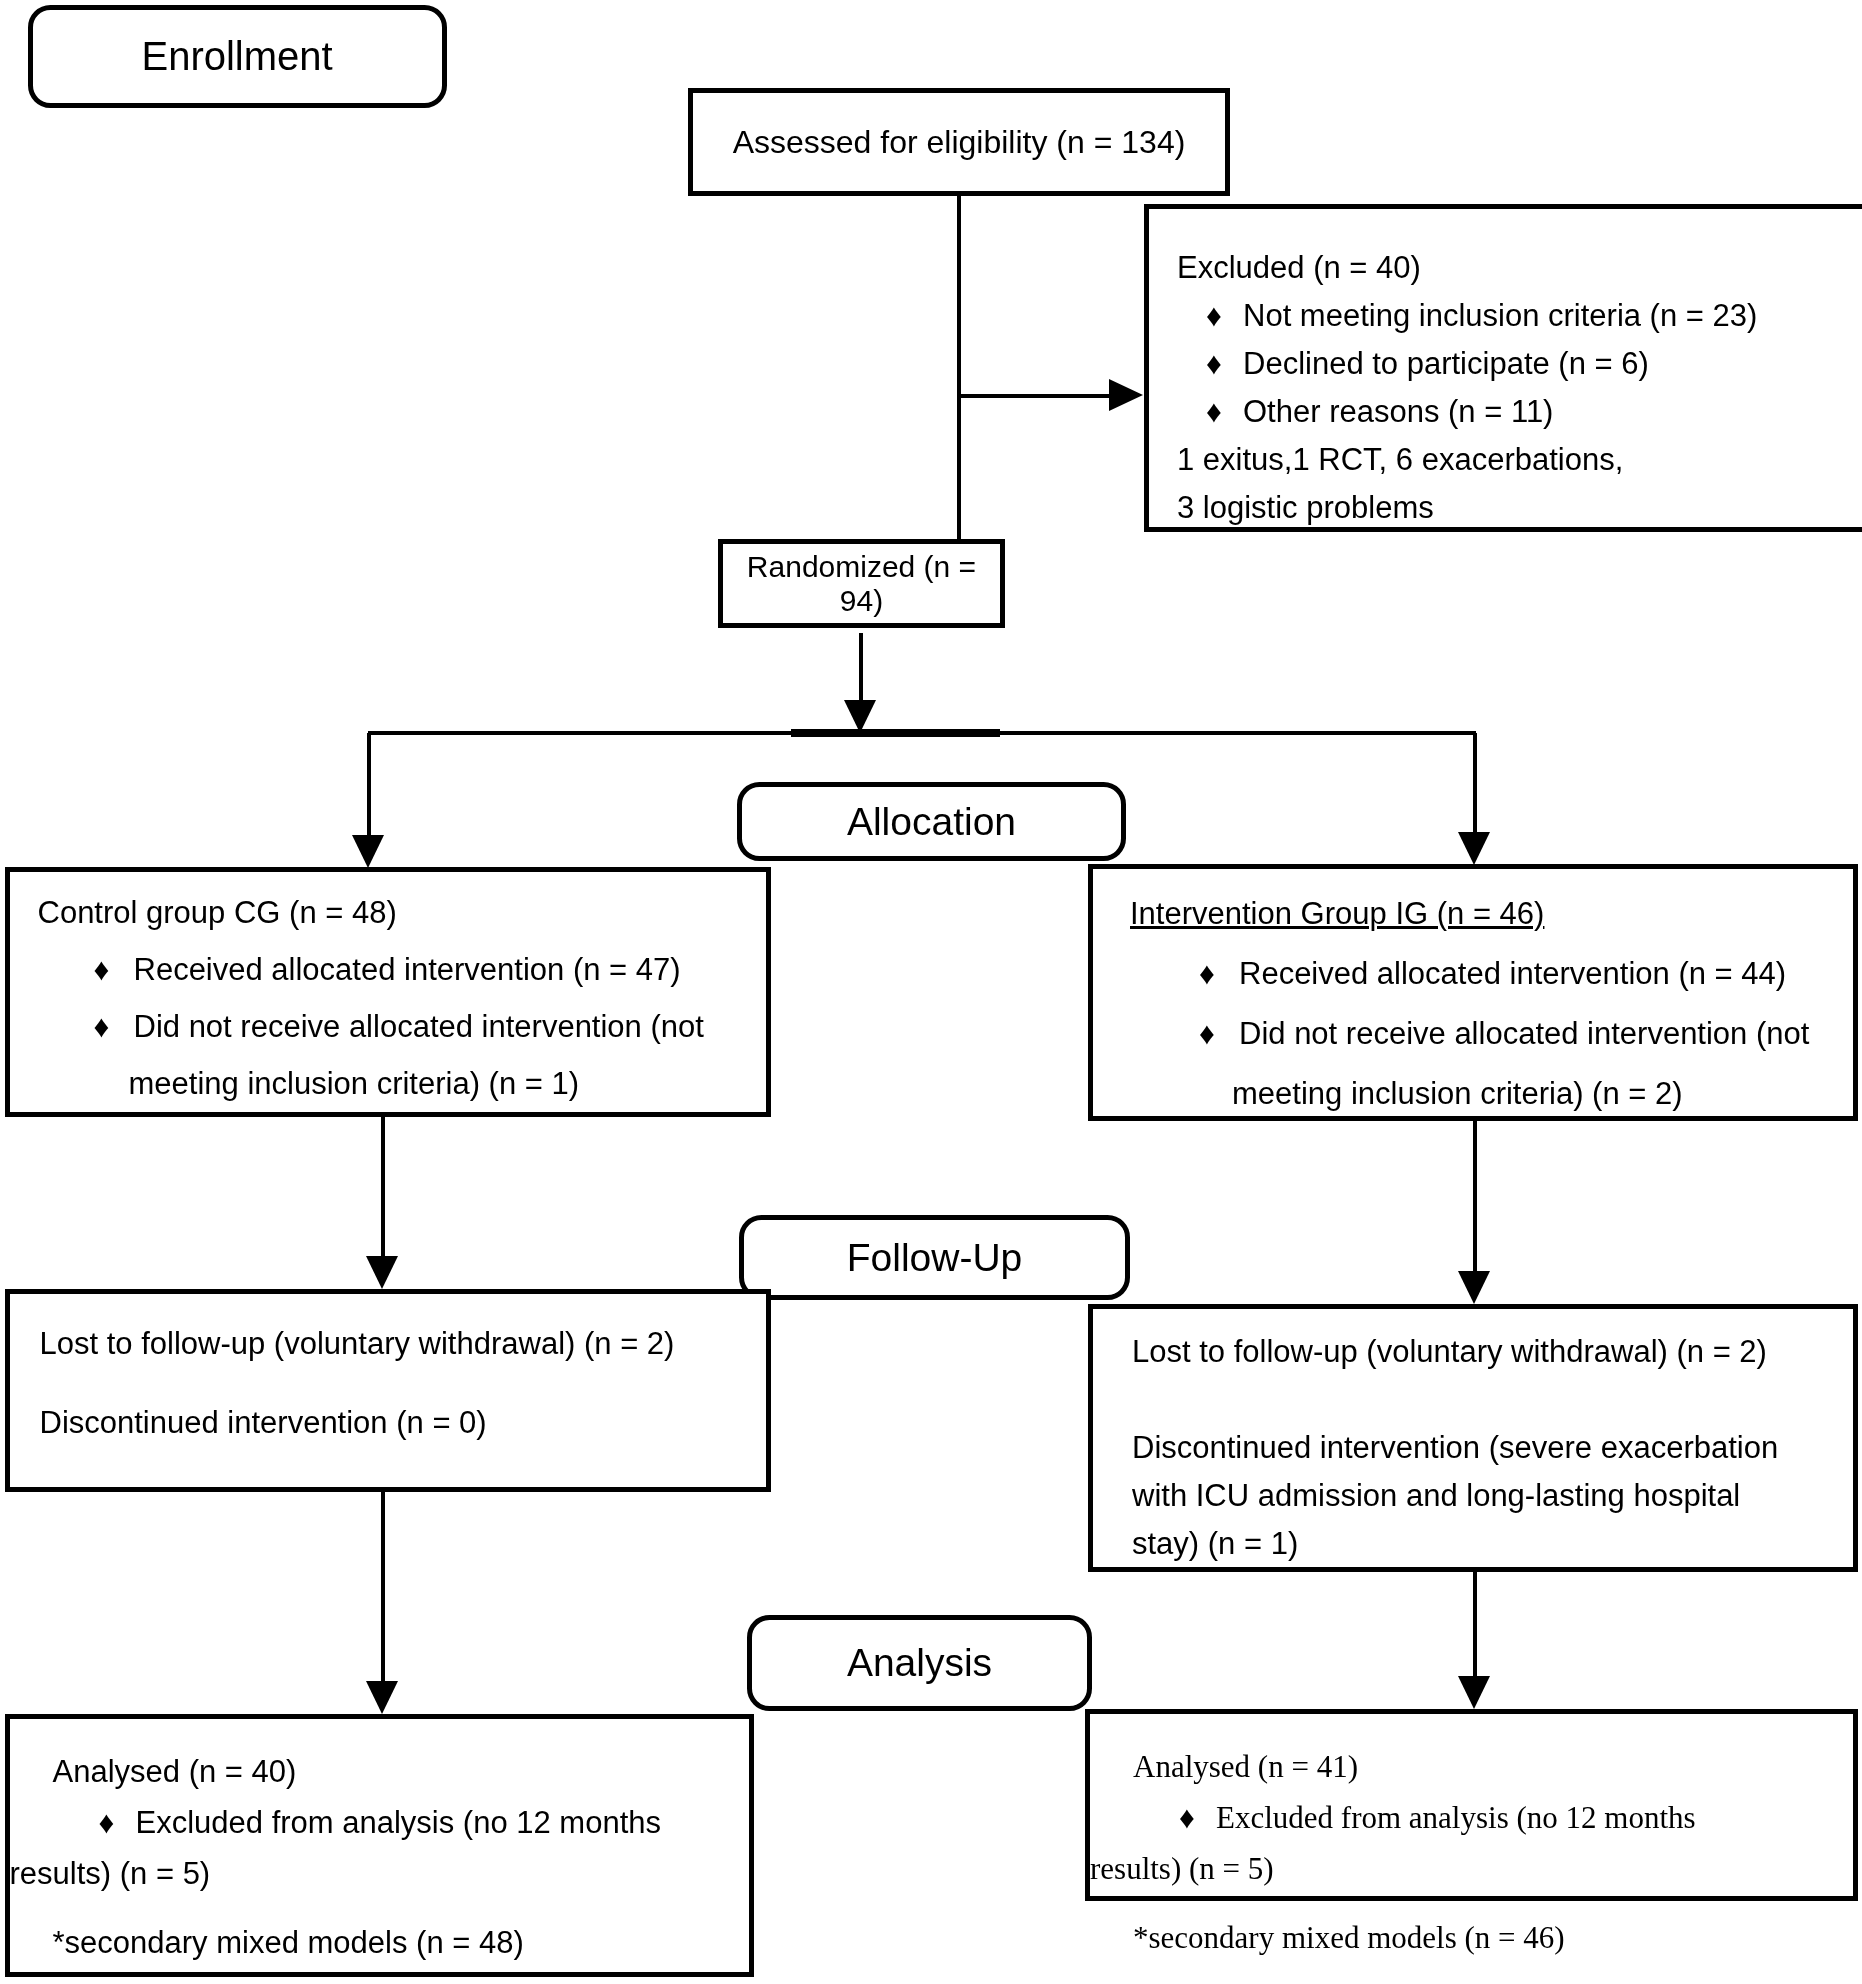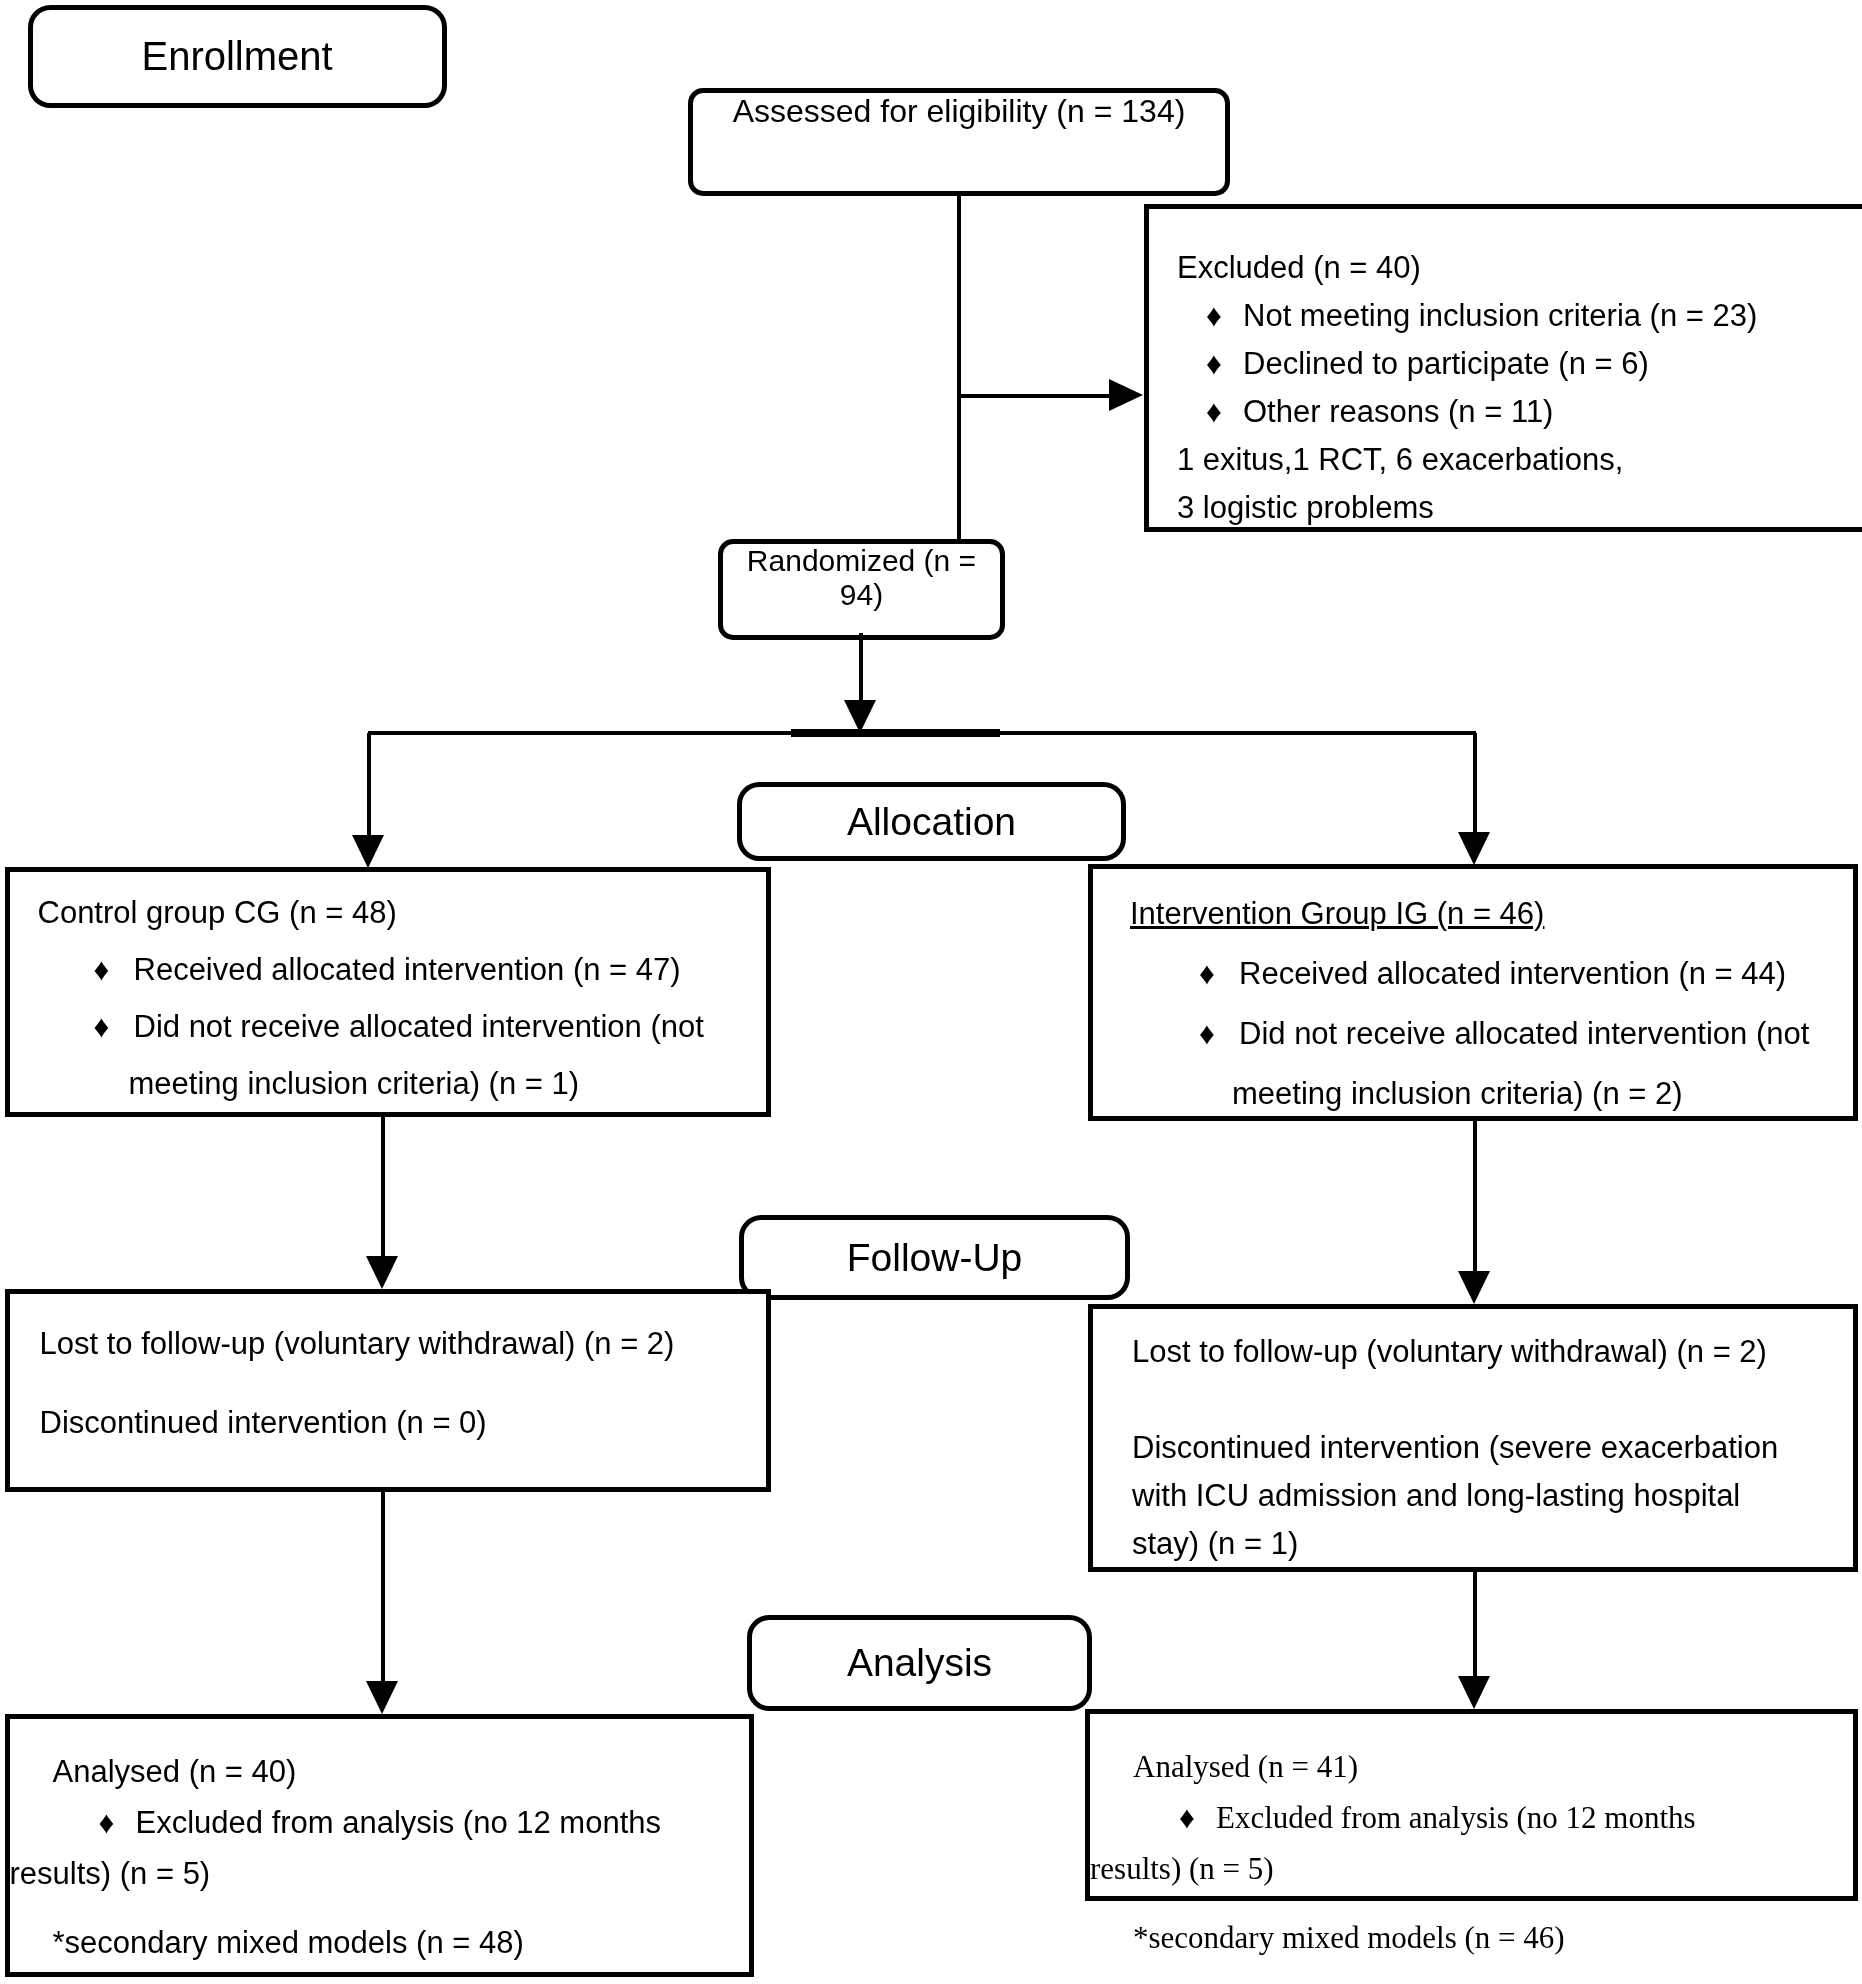--- a/index.html
+++ b/index.html
@@ -3,21 +3,21 @@
 <meta charset="utf-8">
 <style>
   html,body{margin:0;padding:0;background:#ffffff;}
   .canvas{
     position:relative;width:1863px;height:1985px;background:#ffffff;
     font-family:"Liberation Sans","DejaVu Sans",sans-serif;color:#000;
     overflow:hidden;
   }
   
   .box{position:absolute;border:5.2px solid #000;background:#fff;box-sizing:border-box;font-size:31px;}
-  .box.centered{display:flex;justify-content:center;text-align:center;border-radius:15px;}
+  .box.centered{display:flex;align-items:center;justify-content:center;text-align:center;}
   
   .stage{
     position:absolute;border:5.2px solid #000;border-radius:22.4px;background:#fff;box-sizing:border-box;
     display:flex;align-items:center;justify-content:center;font-size:39px;
   }
   
   .row{display:flex;align-items:center;white-space:nowrap;}
   .h64{height:48px;} .h70{height:52px;} .h76{height:57px;} .h80{height:60px;} .h68{height:51px;}
   .sp36{height:27px;} .sp64{height:48px;} .sp24{height:18px;}
   .dia{display:inline-block;width:34px;text-align:center;}
@@ -31,21 +31,21 @@
   .vline,.hline{position:absolute;background:#000;}
   .arrow-down{position:absolute;width:0;height:0;
     border-left:16.4px solid transparent;border-right:16.4px solid transparent;border-top:33px solid #000;}
   .arrow-right{position:absolute;width:0;height:0;
     border-top:16.4px solid transparent;border-bottom:16.4px solid transparent;border-left:34px solid #000;}
 
   
   #enrollment-label{left:27.6px;top:4.5px;width:419px;height:103px;font-size:40px;text-align:right;}
   #assessed-box{left:688px;top:88px;width:542px;height:108px;font-size:32px;}
   #excluded-box{left:1144px;top:204px;width:821px;height:328px;padding-top:35px;}
-  #randomized-box{left:718px;top:539px;width:287px;height:101px;font-size:30px;}
+  #randomized-box{left:718px;top:539px;width:287px;height:89px;font-size:30px;}
   #allocation-label{left:737px;top:782px;width:389px;height:79px;}
   #control-box{left:4.5px;top:867px;width:766px;height:250px;padding-top:12px;}
   #intervention-box{left:1088px;top:864px;width:770px;height:257px;padding-top:15px;}
   #followup-label{left:739px;top:1215px;width:391px;height:85px;}
   #followup-control-box{left:4.5px;top:1289px;width:766px;height:203px;padding-top:24px;}
   #followup-intervention-box{left:1088px;top:1304px;width:770px;height:268px;padding-top:19.4px;}
   #analysis-label{left:747px;top:1615px;width:345px;height:96px;}
   #analysis-control-box{left:4.5px;top:1714px;width:749px;height:263px;padding-top:27px;}
   #analysis-intervention-box{left:1085px;top:1709px;width:773px;height:192px;padding-top:27px;font-family:Liberation Serif, serif;}
 

